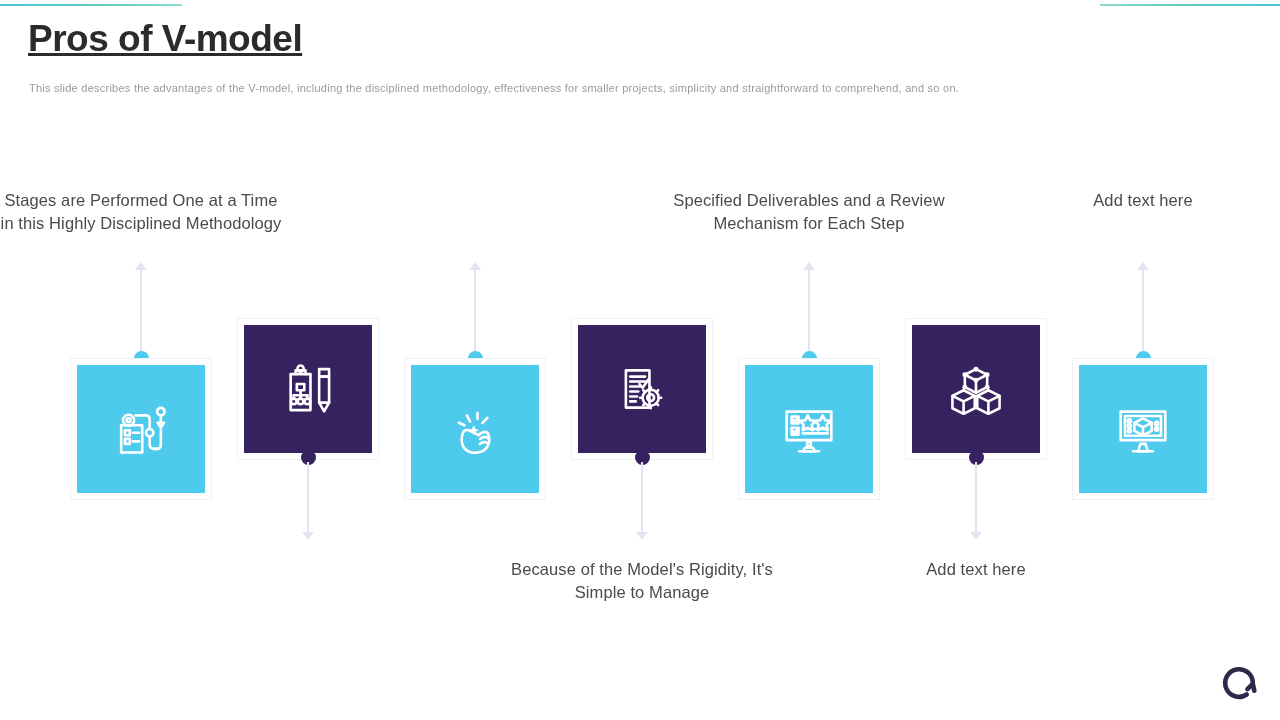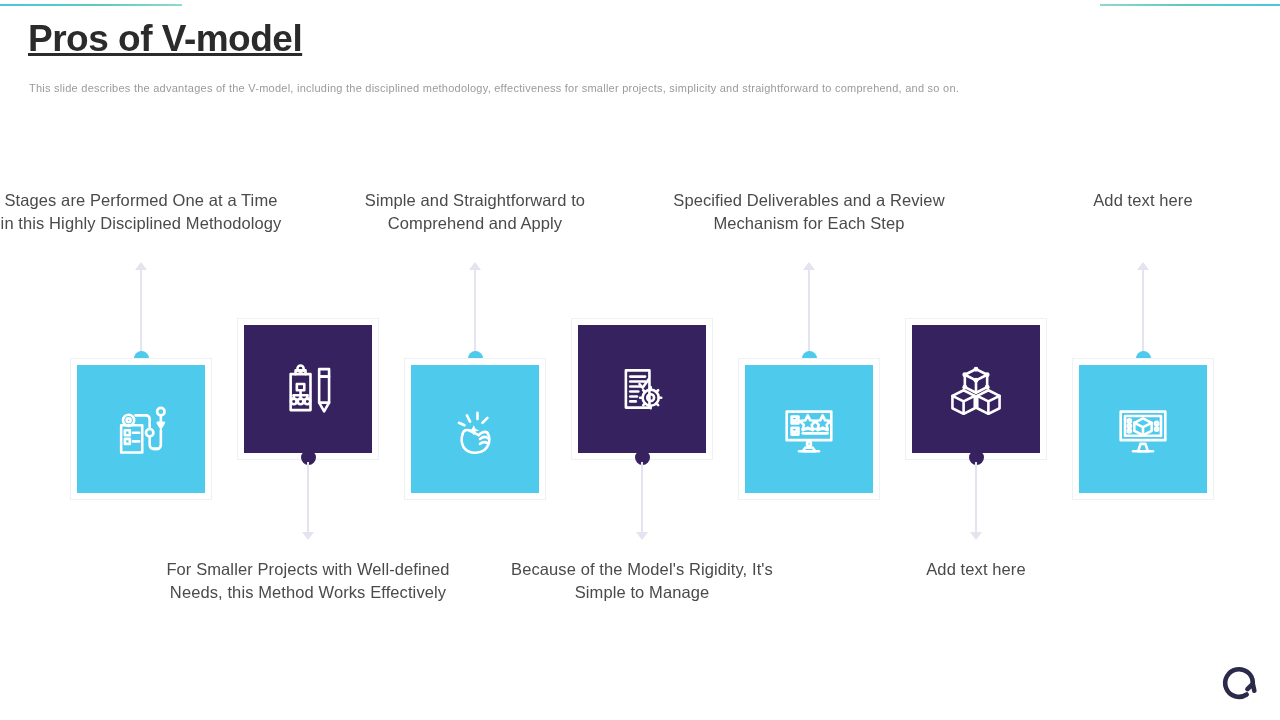--- a/index.html
+++ b/index.html
@@ -136,25 +136,23 @@
           <circle cx="49" cy="70" r="4.5"></circle>
           <rect x="68" y="18" width="16" height="12"></rect>
           <path d="M68 30 H84 V72 L76 86 L68 72 Z"></path>
           <path d="M68 72 H84"></path>
         </svg>
       </div>
     </div>
     <div class="dot navy" style="top:450px"></div>
     <div class="conn" style="top:462px;height:70px"></div>
     <div class="arrow-down" style="top:532px"></div>
-    <div class="label bottom" style="top:558px">For Smaller Projects with Well-defined Needs, this Method Works Effectively</div>
   </div>
 
   <div class="col" style="left:364px">
-    <div class="label top" style="top:189px">Simple and Straightforward to Comprehend and Apply</div>
     <div class="arrow-up" style="top:262px"></div>
     <div class="conn" style="top:270px;height:90px"></div>
     <div class="dot cyan" style="top:351px"></div>
     <div class="card-frame" style="top:358px">
       <div class="card cyan">
         <svg viewBox="0 0 100 100">
           <path d="M30 58 Q26 70 32 80 Q40 90 54 88 Q68 86 72 74 Q75 64 70 56"></path>
           <path d="M30 58 Q32 50 40 52 L56 60"></path>
           <path d="M56 60 Q64 52 70 56"></path>
           <path d="M58 66 Q66 60 71 65"></path>

